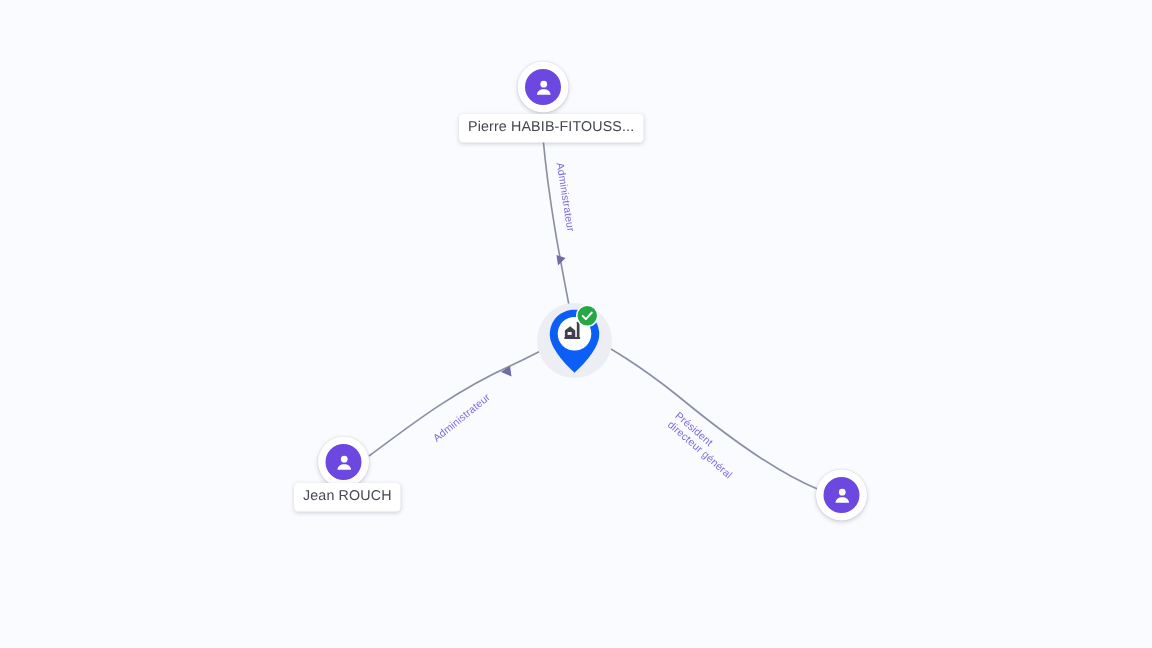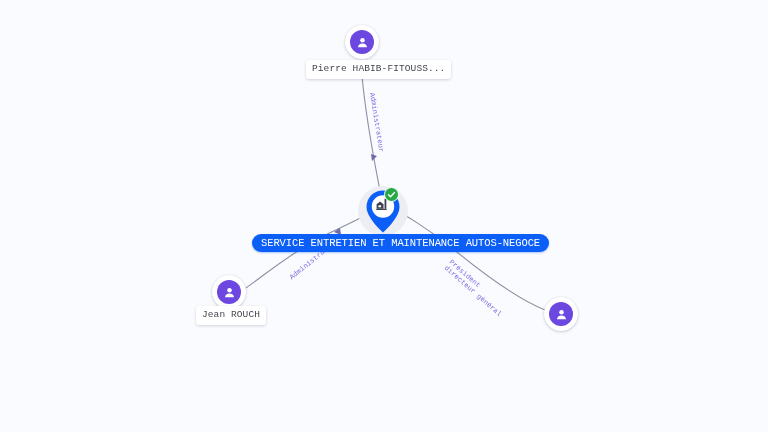--- a/index.html
+++ b/index.html
@@ -11,24 +11,23 @@
     width: 768px;
     height: 432px;
     background: #fafbfe;
     font-family: "Liberation Sans", sans-serif;
     overflow: hidden;
     position: relative;
   }
   #graph-canvas {
     position: absolute;
     left: 0;
-    top: 0;
+    top: 16px;
     width: 768px;
     height: 396px;
-    font-family: Liberation Mono, monospace;
   }
   #graph-svg {
     position: absolute;
     left: 0;
     top: 0;
     width: 768px;
     height: 432px;
   }
 
   
@@ -215,15 +214,14 @@
         <rect x="0.3" y="14.0" width="14.0" height="1.8" rx="0.5"></rect>
       </svg>
     </div>
     <div class="verified-badge">
       <svg width="9" height="9" viewBox="0 0 24 24" fill="none" stroke="#ffffff" stroke-width="3.6" stroke-linecap="round" stroke-linejoin="round">
         <path d="M4 12.5 L9.5 18 L20 6.5"></path>
       </svg>
     </div>
   </div>
 
-  <div id="company-banner">SERVICE ENTRETIEN ET MAINTENANCE AUTOS-NEGOCE</div>
 
 </div>
 
 </body></html>

